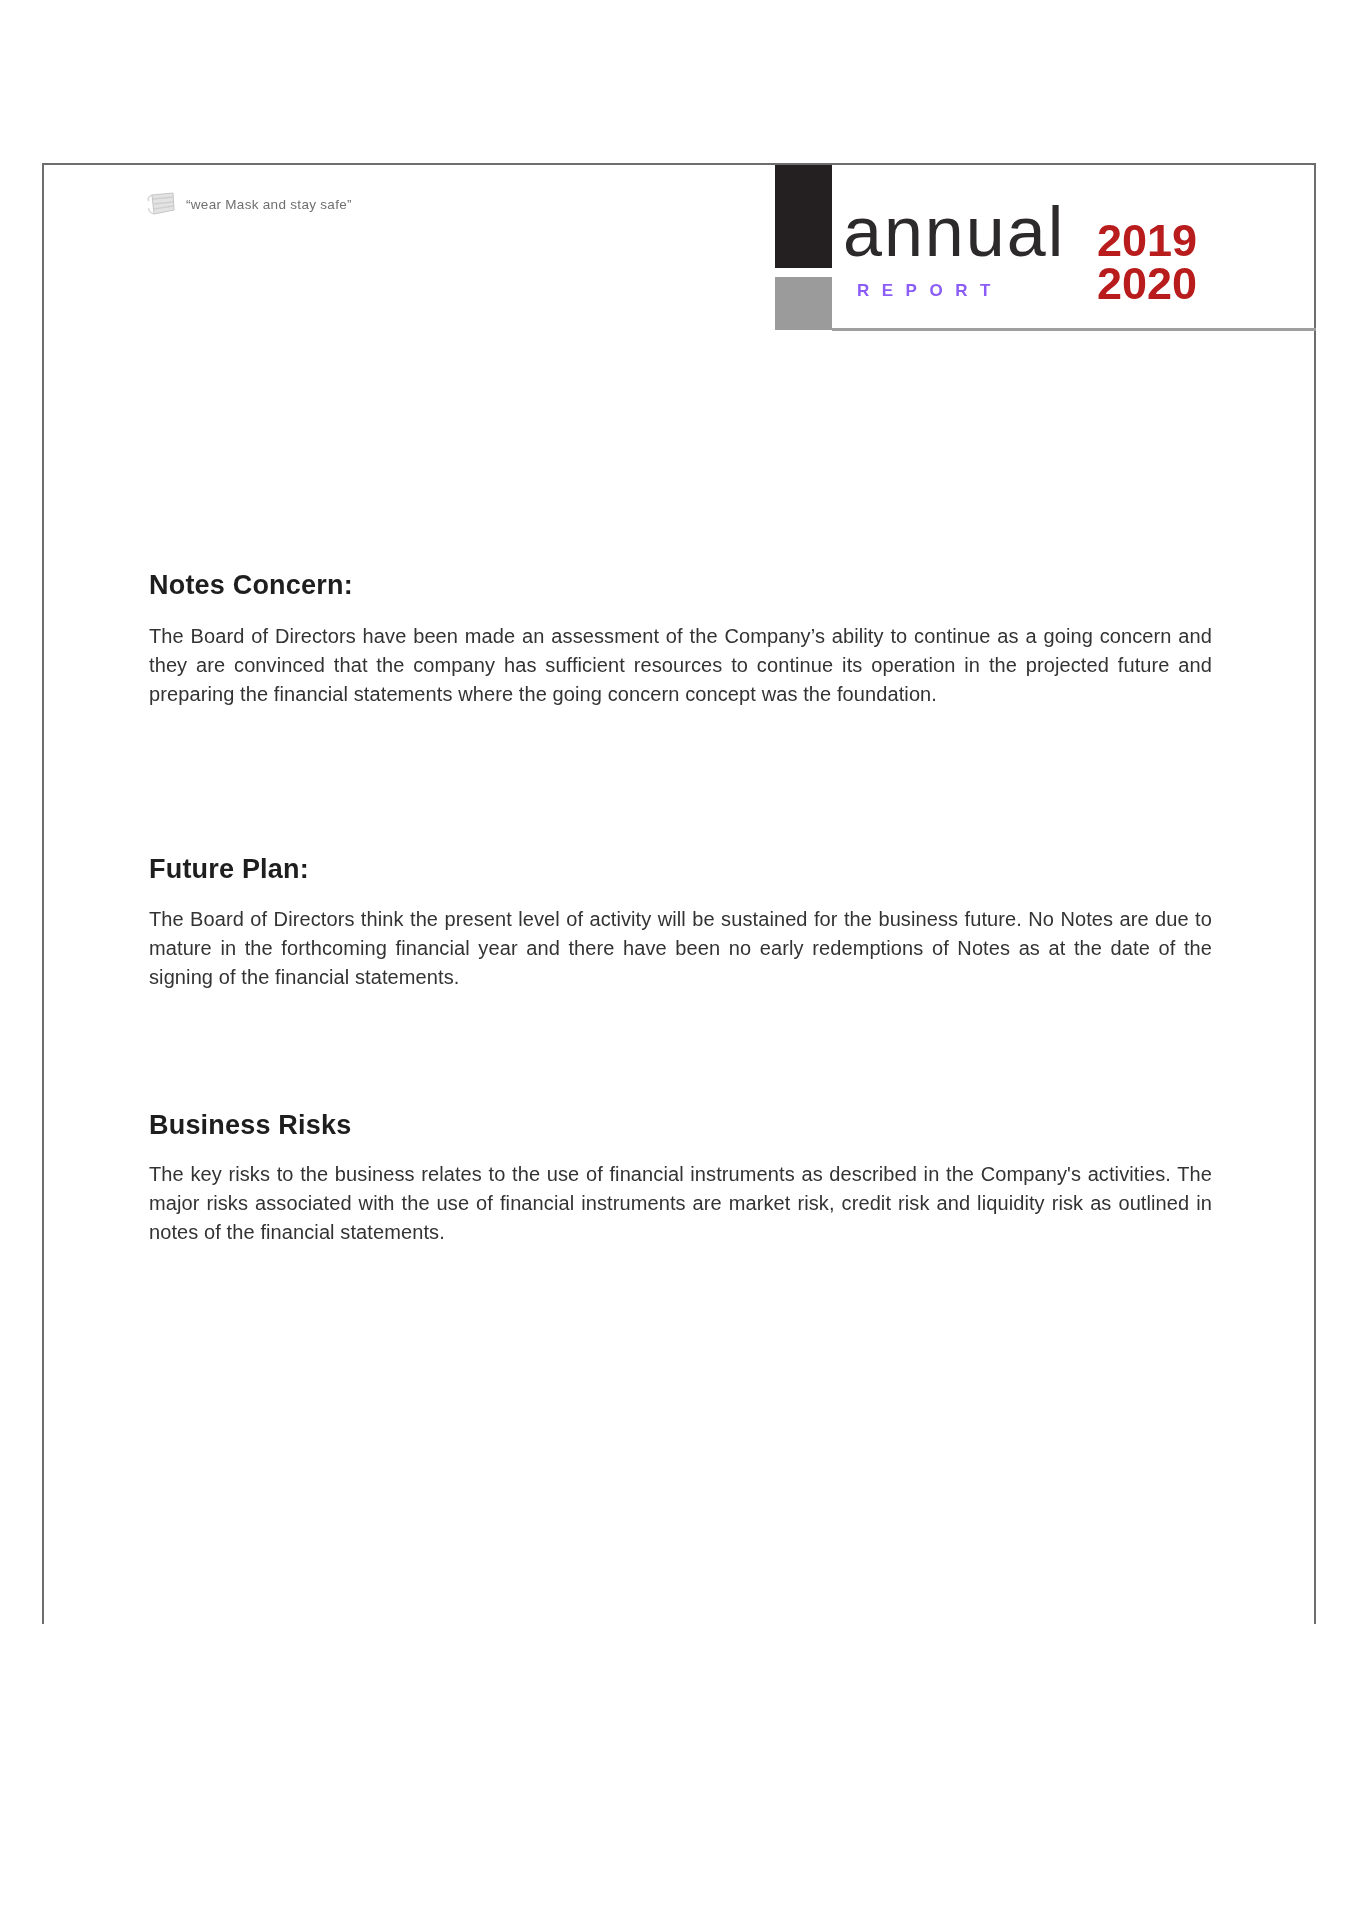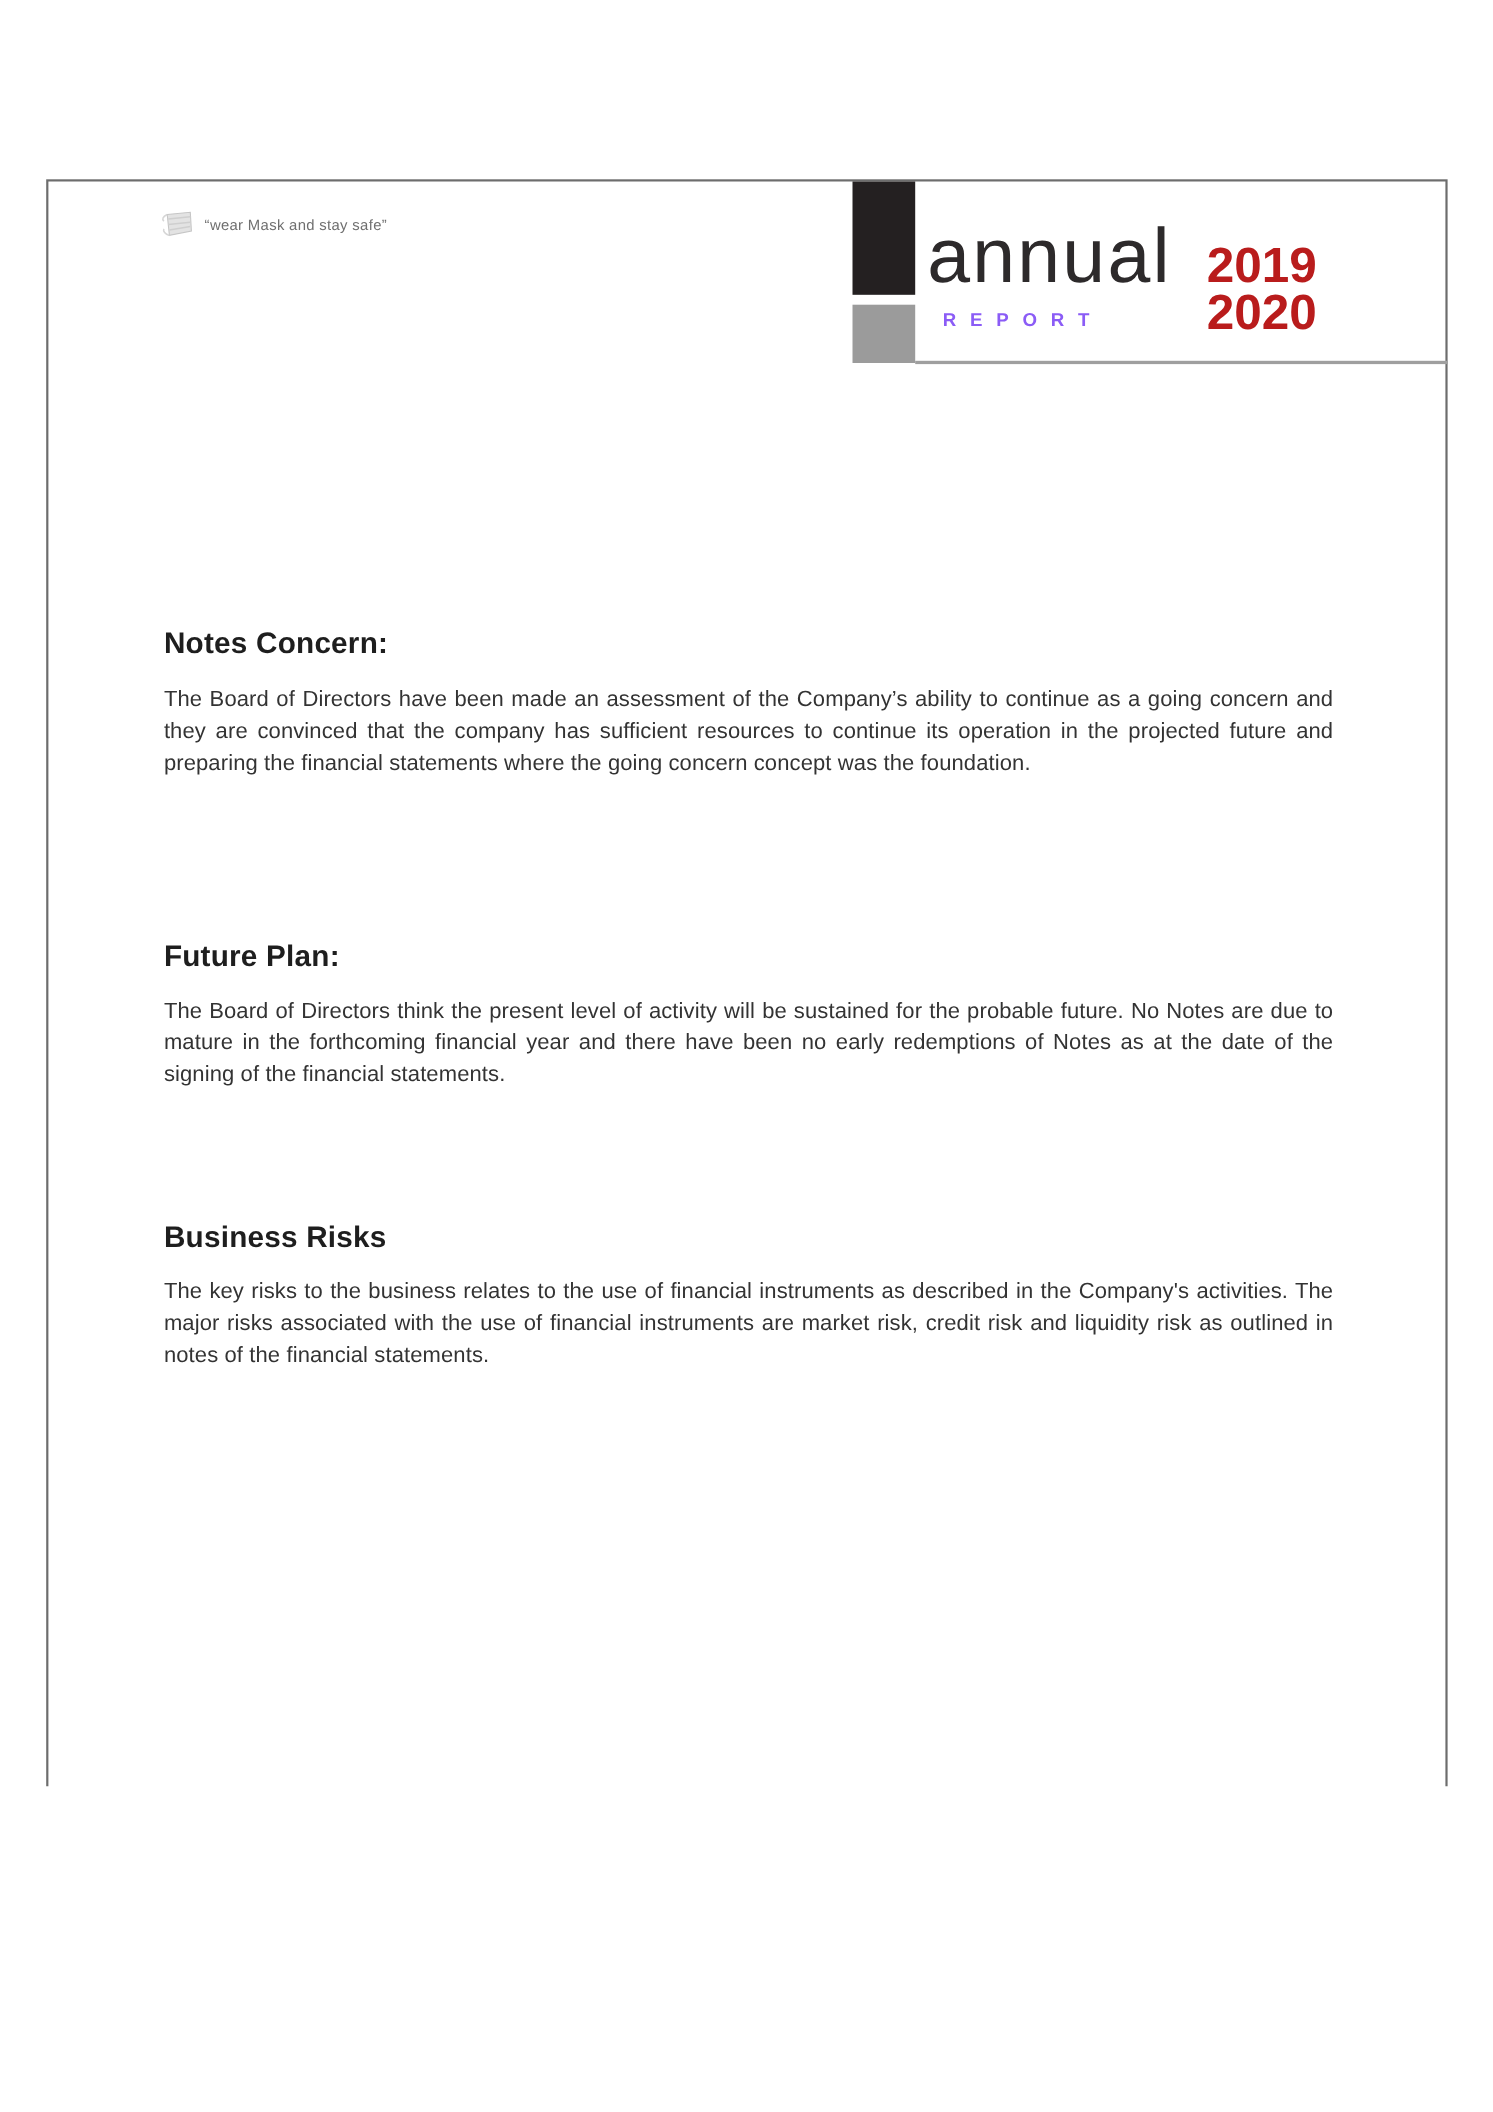--- a/index.html
+++ b/index.html
@@ -80,21 +80,21 @@
   <div class="logo-report">REPORT</div>
   <div class="logo-years">
     <div>2019</div>
     <div>2020</div>
   </div>
 
   <div class="section-heading h-going">Notes Concern:</div>
   <div class="section-body p-going">The Board of Directors have been made an assessment of the Company’s ability to continue as a going concern and they are convinced that the company has sufficient resources to continue its operation in the projected future and preparing the financial statements where the going concern concept was the foundation.</div>
 
   <div class="section-heading h-future">Future Plan:</div>
-  <div class="section-body p-future">The Board of Directors think the present level of activity will be sustained for the probable future. No Notes are due to mature in the forthcoming financial year and there have been no early redemptions of Notes as at the date of the signing of the financial statements.</div>
+  <div class="section-body p-future">The Board of Directors think the present level of activity will be sustained for the business future. No Notes are due to mature in the forthcoming financial year and there have been no early redemptions of Notes as at the date of the signing of the financial statements.</div>
 
   <div class="section-heading h-risks">Business Risks</div>
   <div class="section-body p-risks">The key risks to the business relates to the use of financial instruments as described in the Company's activities. The major risks associated with the use of financial instruments are market risk, credit risk and liquidity risk as outlined in notes of the financial statements.</div>
 
   <svg class="arrows-svg" width="1273" height="135" viewBox="0 0 1273 135">
 
     <g>
       <line x1="0" y1="34" x2="28" y2="34" stroke="#b3b3b3" stroke-width="9"></line>
       <polyline points="26,24 40,34 26,44" fill="none" stroke="#b3b3b3" stroke-width="8" stroke-linejoin="miter"></polyline>
     </g>

